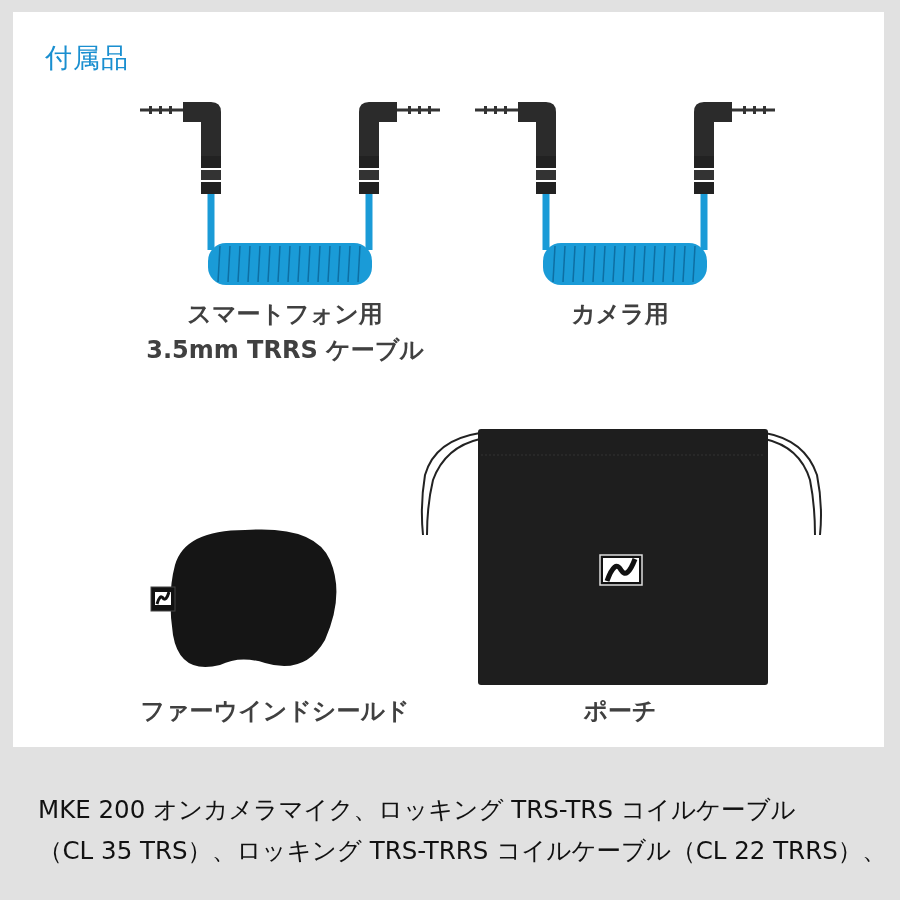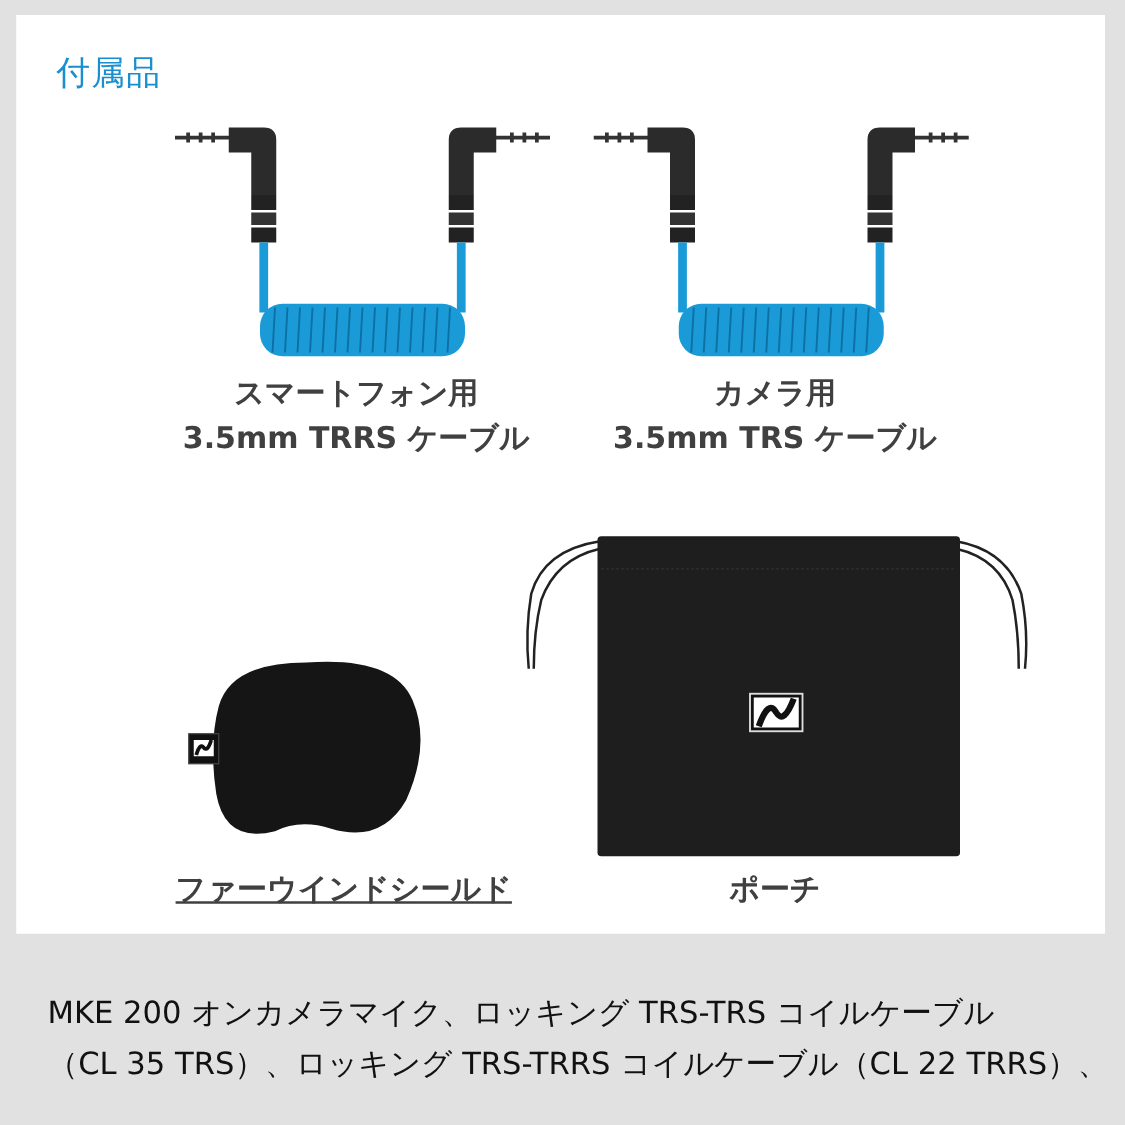--- a/index.html
+++ b/index.html
@@ -83,30 +83,29 @@
       <line x1="225" y1="156" x2="223" y2="192"></line>
   </g>
 </svg>
 
 <div class="item-label" style="left:120px;top:296px;width:330px;">
   <div>スマートフォン用</div>
   <div>3.5mm TRRS ケーブル</div>
 </div>
 <div class="item-label" style="left:455px;top:296px;width:330px;text-align:center;">
   <div>カメラ用</div>
-  <div>3.5mm TRS ケーブル</div>
 </div>
 
 <svg class="illus" style="left:145px;top:525px" width="230" height="150" viewBox="0 0 230 150">
   <path d="M30 40 Q40 5 100 5 Q170 0 185 35 Q200 70 180 115 Q160 150 120 138 Q95 130 75 140 Q35 150 28 110 Q22 70 30 40 Z" fill="#151515"></path>
   <rect x="6" y="62" width="24" height="24" fill="#111" stroke="#444" stroke-width="1"></rect>
   <rect x="10" y="67" width="16" height="13" fill="#fff"></rect>
   <path d="M12 79 q3 -10 6 -6 q3 4 6 -6" stroke="#111" stroke-width="3" fill="none"></path>
 </svg>
-<div class="item-label" style="left:100px;top:693px;width:350px;text-decoration:underline;">
+<div class="item-label" style="left:100px;top:693px;width:350px;">
   <div>ファーウインドシールド</div>
 </div>
 
 <svg class="illus" style="left:405px;top:425px" width="440" height="265" viewBox="0 0 440 265">
   <path d="M75 8 Q30 15 20 50 Q15 80 18 110" stroke="#222" stroke-width="2" fill="none"></path>
   <path d="M75 14 Q40 22 28 55 Q22 80 22 110" stroke="#222" stroke-width="2" fill="none"></path>
   <path d="M360 8 Q400 15 412 50 Q418 80 415 110" stroke="#222" stroke-width="2" fill="none"></path>
   <path d="M360 14 Q395 22 405 55 Q410 80 410 110" stroke="#222" stroke-width="2" fill="none"></path>
   <rect x="73" y="4" width="290" height="256" rx="3" fill="#1e1e1e"></rect>
   <line x1="76" y1="30" x2="360" y2="30" stroke="#333" stroke-dasharray="2 2"></line>

